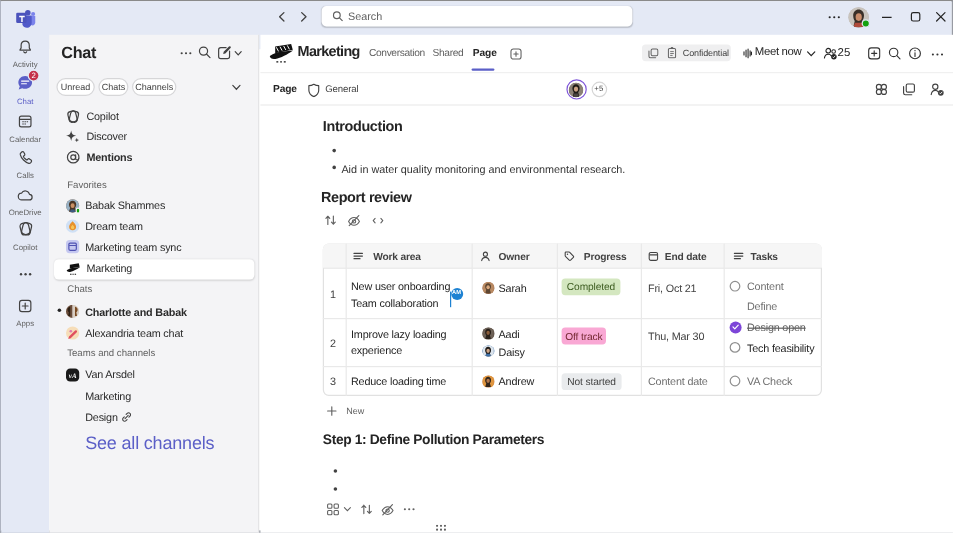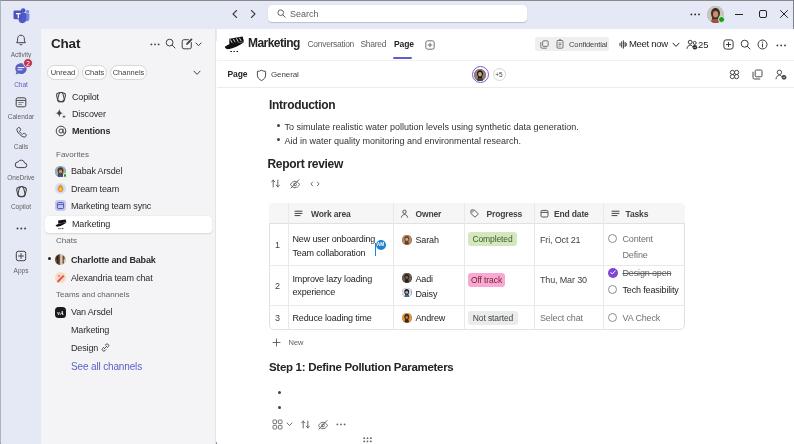--- a/index.html
+++ b/index.html
@@ -201,21 +201,21 @@
     <div class="srow" style="top:134px">
       <div class="av" style="background:#8d6e55">
           <svg width="11" height="11" viewBox="0 0 11 11" style="border-radius:50%">
             <rect width="11" height="11" fill="#97b0c4"></rect>
             <path d="M2.5 4.5c0-1.8 1.3-3.2 3-3.2s3 1.4 3 3.2c0 1.2-.5 2.2-1 2.7L8.8 11H2.2l1.3-3.8c-.5-.5-1-1.5-1-2.7z" fill="#4a3526"></path>
             <ellipse cx="5.5" cy="5.4" rx="1.7" ry="2" fill="#c99065"></ellipse>
             <path d="M3 11l1-2.5h3L8 11z" fill="#3d5a80"></path>
           </svg>
         <div class="abs" style="right:-1px;bottom:-1px;width:4.5px;height:4.5px;border-radius:50%;background:#13a10e;border:1px solid #f4f4f6"></div>
       </div>
-      <span class="txt">Babak Arsdel</span>
+      <span class="txt">Babak Shammes</span>
     </div>
     <div class="srow" style="top:151.5px">
       <div class="av" style="background:#cfe0f5">
           <svg width="11" height="11" viewBox="0 0 11 11">
             <path d="M5.5 1.3c1.3 1.2 2.9 2.6 2.9 4.7a2.9 2.9 0 0 1-5.8 0c0-2.1 1.6-3.5 2.9-4.7z" fill="#e8912d"></path>
             <path d="M5.5 4.2c.6.7 1.4 1.4 1.4 2.4a1.4 1.4 0 0 1-2.8 0c0-1 .8-1.7 1.4-2.4z" fill="#f7c557"></path>
           </svg>
         </div>
       <span class="txt">Dream team</span>
     </div>
@@ -267,21 +267,21 @@
             <text x="5.6" y="7.7" font-size="5.8" font-style="italic" font-weight="bold" fill="#fff" text-anchor="middle" font-family="Liberation Serif,serif">vA</text>
           </svg>
         </div>
       <span class="txt">Van Arsdel</span>
     </div>
     <div class="abs" style="left:30px;top:296px;font-size:9px;letter-spacing:-0.15px;color:#2b2b2b">Marketing</div>
     <div class="abs" style="left:30px;top:313.5px;font-size:9px;letter-spacing:-0.15px;color:#2b2b2b">Design</div>
     <svg class="abs" style="left:60px;top:314px" width="9" height="9" viewBox="0 0 9 9">
         <path d="M3.2 5.8 5.8 3.2M4.1 2.3l.9-.9a1.6 1.6 0 0 1 2.3 2.3l-.9.9M4.9 6.7l-.9.9a1.6 1.6 0 0 1-2.3-2.3l.9-.9" stroke="#424242" stroke-width="0.9" fill="none" stroke-linecap="round"></path>
       </svg>
-    <div class="abs" style="left:30px;top:332px;font-size:10px;letter-spacing:-0.15px;color:#5b5fc7">See all channels</div>
+    <div class="abs" style="left:30px;top:332px;font-size:15px;letter-spacing:-0.15px;color:#5b5fc7">See all channels</div>
   </div>
   <div id="main">
 
     <div class="abs" style="left:0;top:30.5px;width:578px;height:1px;background:#f0f0f0"></div>
     <svg class="abs" style="left:7px;top:7px" width="21" height="17" viewBox="0 0 21 17">
       <path d="M5.3 2.8 18.6 0.6 20 5.4 5.3 8.4z" fill="#111"></path>
       <path d="M6.3 3.4l1.8 3.4M9.3 2.9l1.8 3.3M12.4 2.3l1.8 3.4M15.4 1.8l1.8 3.3" stroke="#fff" stroke-width="0.8"></path>
       <path d="M0.8 10.7c3.4-2.2 6.4-3.3 9.5-3.6l9.9-1c-4.6 3.3-10.2 6.3-14.7 7-2.6.4-4.5-.5-4.7-2.4z" fill="#111"></path>
       <path d="M6.3 15.5h1.6M9.5 15.5h1.4M12.5 15.5h1.6" stroke="#111" stroke-width="1.1"></path>
     </svg>
@@ -371,21 +371,20 @@
       </svg>
     <svg class="abs" style="left:558px;top:40px" width="12" height="11" viewBox="0 0 12 11">
         <circle cx="4.4" cy="3.3" r="2.2" stroke="#424242" stroke-width="0.95" fill="none"></circle>
         <path d="M1 9.8C1.3 7.6 2.7 6.3 4.4 6.3c1 0 1.9.4 2.5 1.2" stroke="#424242" stroke-width="0.95" fill="none" stroke-linecap="round"></path>
         <circle cx="9" cy="8.3" r="2.4" fill="#424242"></circle>
         <path d="M7.9 8.3l.8.8 1.5-1.6" stroke="#fff" stroke-width="0.75" fill="none"></path>
       </svg>
 
     <div class="abs" style="left:52px;top:69px;font-size:12px;font-weight:bold;letter-spacing:-0.3px">Introduction</div>
     <div class="abs" style="left:60px;top:95px;width:3px;height:3px;border-radius:50%;background:#424242"></div>
-    <div class="abs" style="left:67.5px;top:92.5px;font-size:9px;color:#333;letter-spacing:0px">To simulate realistic water pollution levels using synthetic data generation.</div>
     <div class="abs" style="left:60px;top:109px;width:3px;height:3px;border-radius:50%;background:#424242"></div>
     <div class="abs" style="left:67.5px;top:106.5px;font-size:9px;color:#333;letter-spacing:0px">Aid in water quality monitoring and environmental research.</div>
     <div class="abs" style="left:50.5px;top:128px;font-size:12px;font-weight:bold;letter-spacing:-0.3px">Report review</div>
 
     <svg class="abs" style="left:53px;top:149px" width="11" height="11" viewBox="0 0 11 11">
         <path d="M3.2 9V2.2M3.2 2.2 1.6 3.9M3.2 2.2l1.6 1.7" stroke="#616161" stroke-width="0.95" fill="none" stroke-linecap="round" stroke-linejoin="round"></path>
         <path d="M7.8 2v6.8M7.8 8.8 6.2 7.1M7.8 8.8l1.6-1.7" stroke="#616161" stroke-width="0.95" fill="none" stroke-linecap="round" stroke-linejoin="round"></path>
       </svg>
     <svg class="abs" style="left:72px;top:149px" width="12" height="11" viewBox="0 0 12 11">
         <path d="M1.5 6.5C2.6 4.4 4.2 3.3 6 3.3s3.4 1.1 4.5 3.2c-1.1 2.1-2.7 3.2-4.5 3.2S2.6 8.6 1.5 6.5z" stroke="#616161" stroke-width="0.9" fill="none"></path>
@@ -485,21 +484,21 @@
     <div class="tcell" style="left:75.5px;top:284px">Reduce loading time</div>
     <div class="av" style="position:absolute;left:185px;top:284px;width:9.5px;height:9.5px;overflow:hidden;background:#c77b3a">
         <svg width="9.5" height="9.5" viewBox="0 0 10 10">
           <rect width="10" height="10" fill="#e0963f"></rect>
           <path d="M2.4 4c0-1.7 1.1-2.9 2.6-2.9S7.6 2.3 7.6 4c0 1.2-.5 2.2-1 2.7L7.5 10h-5l.9-3.3c-.5-.5-1-1.5-1-2.7z" fill="#33261b"></path>
           <ellipse cx="5" cy="4.6" rx="1.5" ry="1.8" fill="#b0754a"></ellipse>
         </svg>
       </div>
     <div class="tcell" style="left:198.5px;top:284px">Andrew</div>
     <div class="pill" style="left:251px;top:282px;width:50px;height:13.5px;background:#e9ebed;color:#424242">Not started</div>
-    <div class="tcell" style="left:323px;top:284px;color:#707070">Select chat</div>
+    <div class="tcell" style="left:323px;top:284px;color:#707070">Content date</div>
     <div class="abs" style="left:391px;top:284px;width:9px;height:9px;border:1px solid #8f8f8f;border-radius:50%"></div>
     <div class="tcell" style="left:405.5px;top:284px;color:#707070">VA Check</div>
 
     <svg class="abs" style="left:55px;top:308.5px" width="9" height="9" viewBox="0 0 9 9">
         <path d="M4.5 1v7M1 4.5h7" stroke="#616161" stroke-width="0.95" stroke-linecap="round"></path>
       </svg>
     <div class="abs" style="left:71.5px;top:309px;font-size:7.5px;color:#616161">New</div>
 
     <div class="abs" style="left:52px;top:331.5px;font-size:11.5px;font-weight:bold;letter-spacing:-0.3px">Step 1: Define Pollution Parameters</div>
     <div class="abs" style="left:60.5px;top:361.5px;width:3px;height:3px;border-radius:50%;background:#424242"></div>

